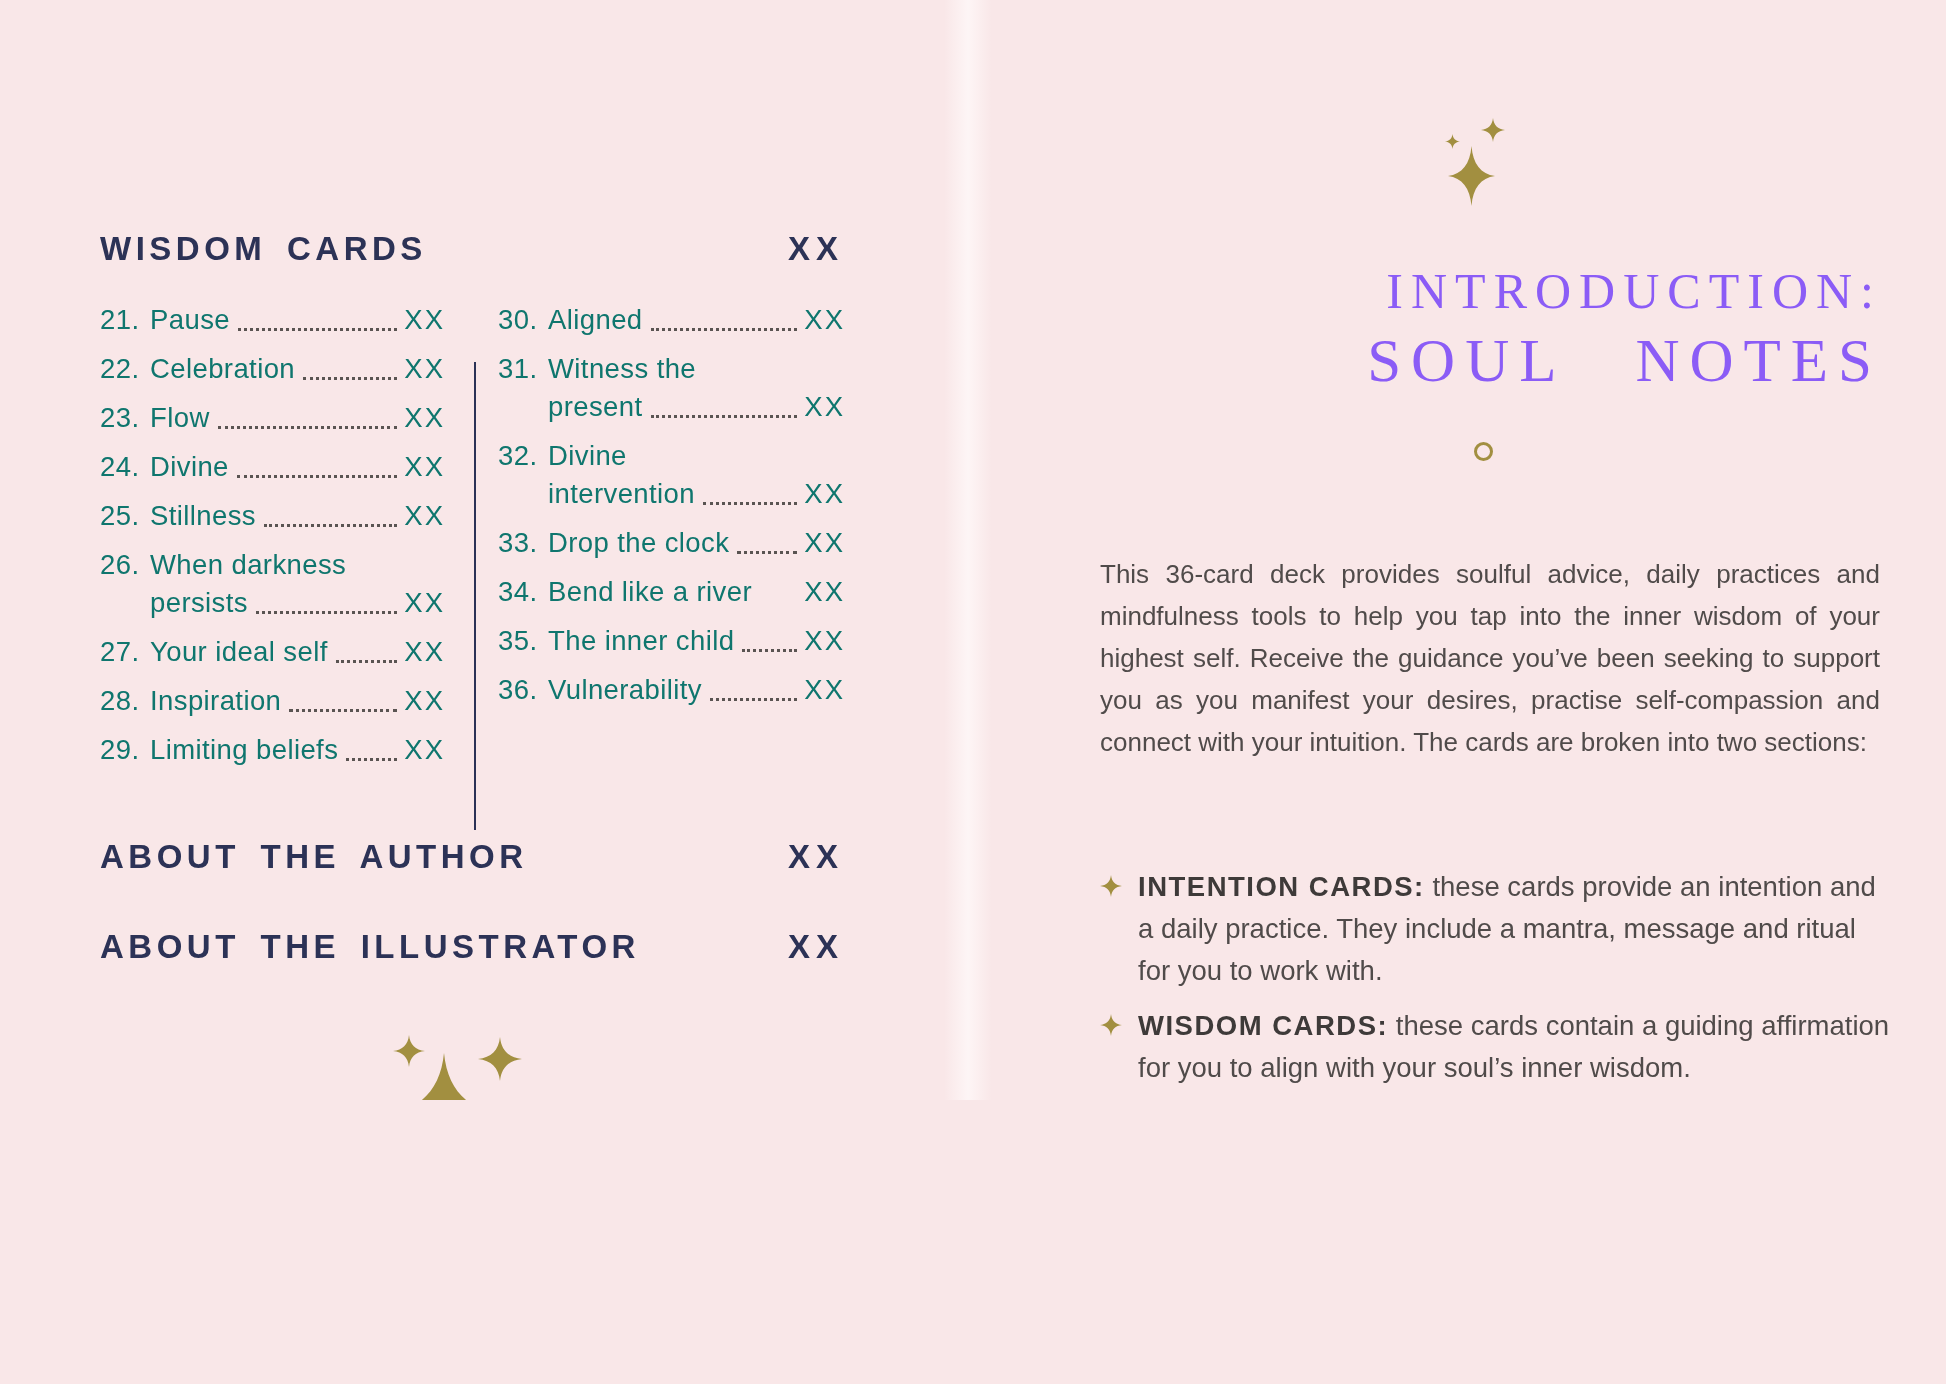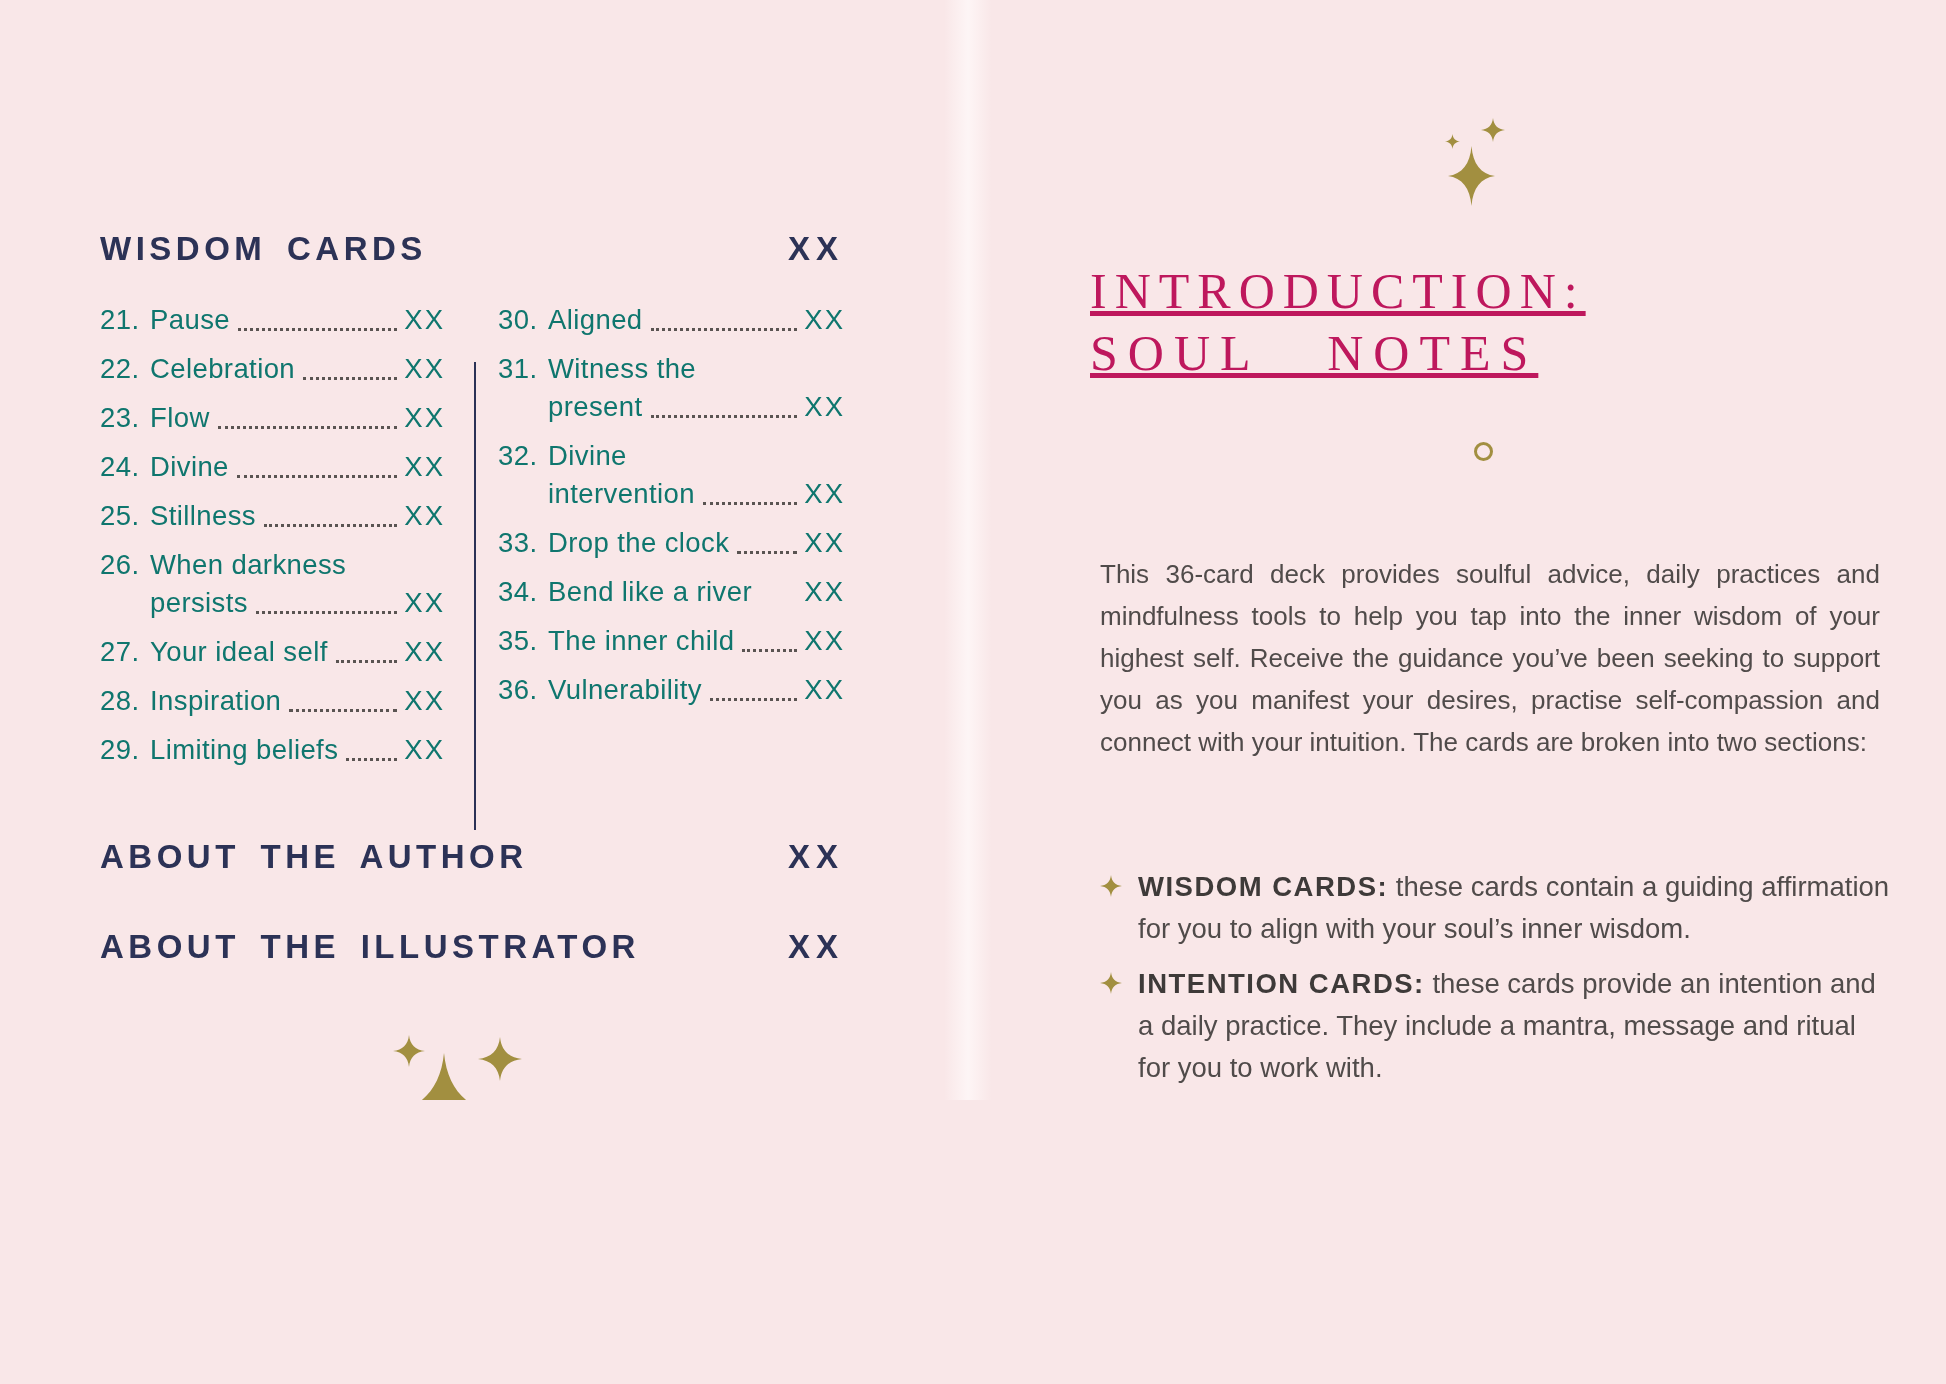--- a/index.html
+++ b/index.html
@@ -65,27 +65,26 @@
   .star-cluster-left .s-big{position:absolute; left:0px; top:20px;}
 
   
   .star-cluster-top{position:absolute; left:1445px; top:118px; width:80px; height:92px;}
   .star-cluster-top .s-a{position:absolute; left:0px; top:16px;}
   .star-cluster-top .s-b{position:absolute; left:36px; top:0px;}
   .star-cluster-top .s-c{position:absolute; left:3px; top:28px;}
 
   .page-title{
     position:absolute; left:1090px; top:262px; width:792px;
-    text-align:left; color:#be185d;
+    text-align:right; color:#8b5cf6;
     font-family:"Liberation Serif", serif;
     font-weight:400;
-    text-decoration:underline;
   }
   .page-title .t1{font-size:50px; letter-spacing:8px; line-height:58px;}
-  .page-title .t2{font-size:50px; letter-spacing:10px; word-spacing:46px; line-height:58px; margin-top:4px;}
+  .page-title .t2{font-size:61px; letter-spacing:10px; word-spacing:46px; line-height:58px; margin-top:12px;}
 
   .ornament-circle{
     position:absolute; left:1474px; top:442px;
     width:13px; height:13px; border:3px solid #a28f40; border-radius:50%;
   }
 
   .intro-par{
     position:absolute; left:1100px; top:527px; width:780px;
     font-size:26px; line-height:42px; color:#504b4a;
     text-align:justify;
@@ -334,38 +333,38 @@
     <div class="page-title">
       <div class="t1">INTRODUCTION:</div>
       <div class="t2">SOUL NOTES</div>
     </div>
 
     <div class="ornament-circle"></div>
 
     <p class="intro-par">This 36-card deck provides soulful advice, daily practices and mindfulness tools to help you tap into the inner wisdom of your highest self. Receive the guidance you’ve been seeking to support you as you manifest your desires, practise self-compassion and connect with your intuition. The cards are broken into two sections:</p>
 
     <div class="bullets">
+
+      <div class="bullet">
+        <span class="b-icon">
+          <svg width="22" height="22" viewBox="0 0 100 100">
+              <use href="#sparkle" class="gold"></use>
+            </svg>
+        </span>
+        <span class="b-body"><span class="b-label">INTENTION CARDS:</span><span> these cards provide an intention and a daily practice. They include a mantra, message and ritual for you to work with.</span></span>
+      </div>
 
       <div class="bullet">
         <span class="b-icon">
           <svg width="22" height="22" viewBox="0 0 100 100">
               <use href="#sparkle" class="gold"></use>
             </svg>
         </span>
         <span class="b-body"><span class="b-label">WISDOM CARDS:</span><span> these cards contain a guiding affirmation for you to align with your soul’s inner wisdom.</span></span>
       </div>
 
-      <div class="bullet">
-        <span class="b-icon">
-          <svg width="22" height="22" viewBox="0 0 100 100">
-              <use href="#sparkle" class="gold"></use>
-            </svg>
-        </span>
-        <span class="b-body"><span class="b-label">INTENTION CARDS:</span><span> these cards provide an intention and a daily practice. They include a mantra, message and ritual for you to work with.</span></span>
-      </div>
-
     </div>
 
     <div class="page-marker"></div>
 
   </div>
 
 </div>
 
 </body></html>

